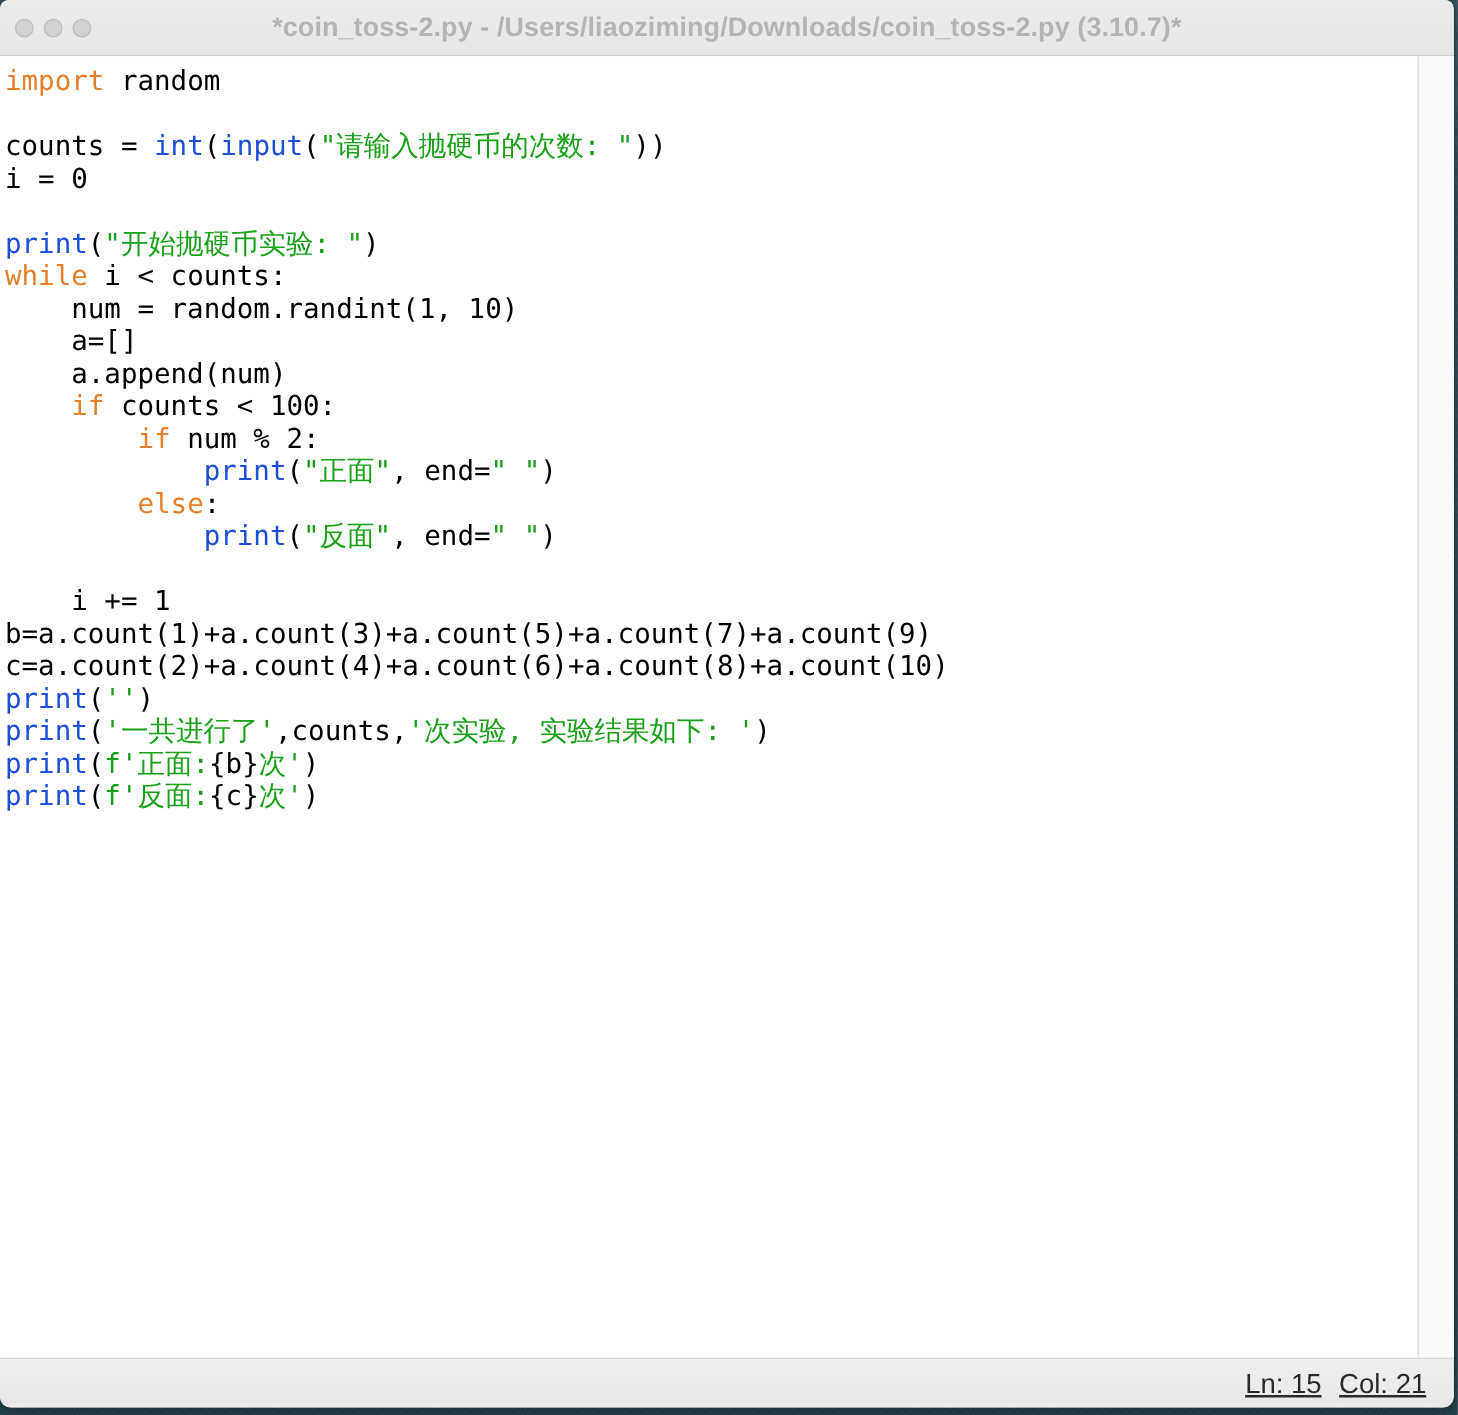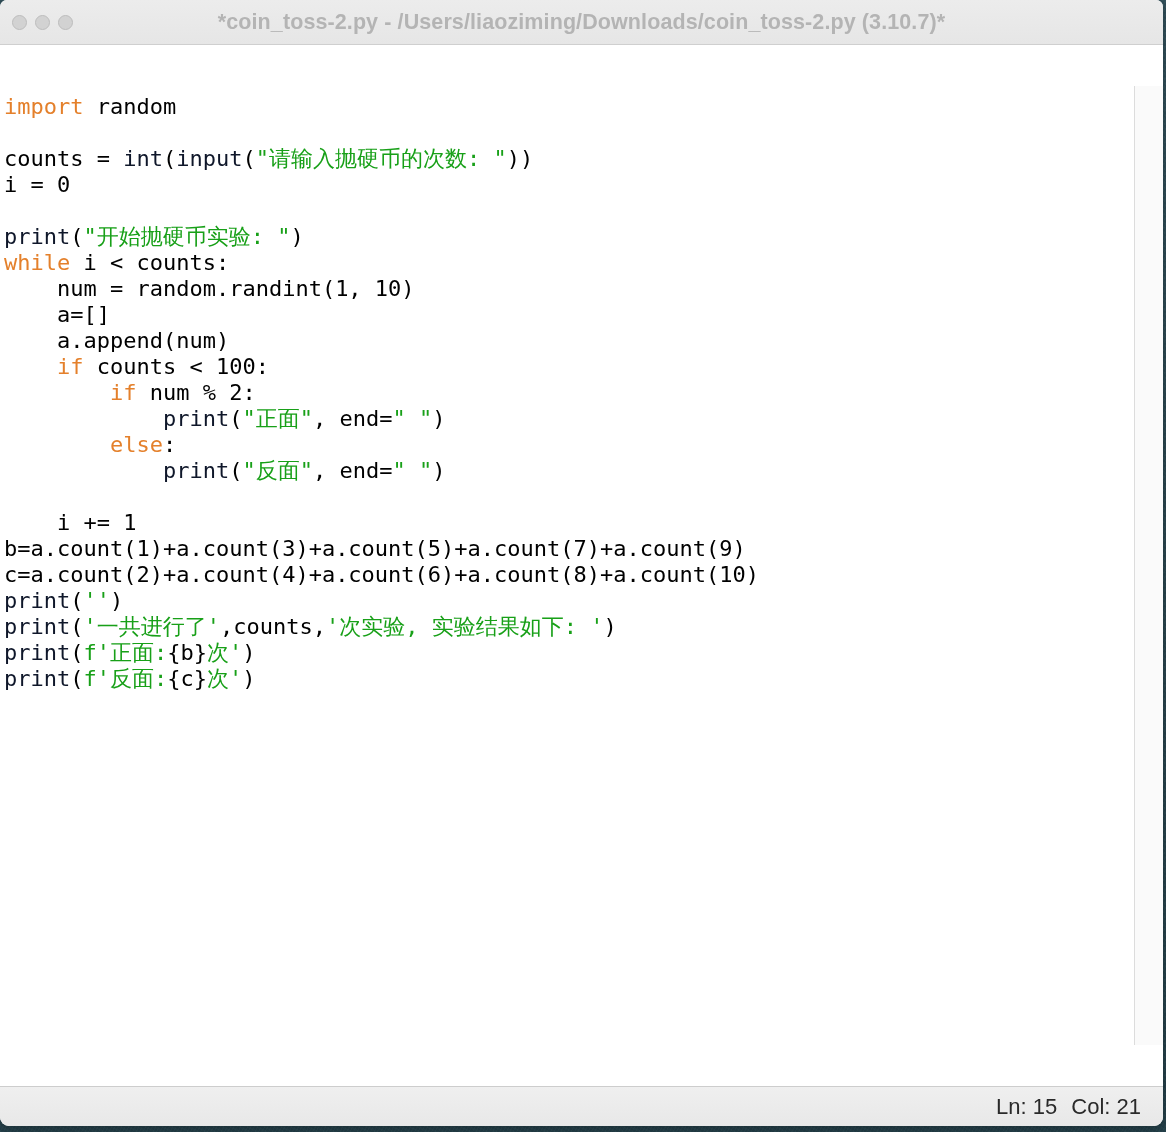--- a/index.html
+++ b/index.html
@@ -34,21 +34,20 @@
     left: 0;
     top: 0;
     width: 1163px;
     height: 1126px;
     background: #ffffff;
     border-radius: 7px 7px 9px 9px;
     overflow: hidden;
     box-shadow: 0 2px 14px rgba(0,0,0,0.35);
     display: flex;
     flex-direction: column;
-    gap: 41px;
   }
 
   
   #titlebar {
     position: relative;
     height: 44px;
     min-height: 44px;
     background: linear-gradient(180deg, #ececec 0%, #e6e6e6 100%);
     border-bottom: 1px solid #cfcfcf;
     display: flex;
@@ -103,21 +102,21 @@
     margin: 0;
     font-family: "DejaVu Sans Mono", monospace;
     font-size: 22px;
     line-height: 26px;
     color: #000000;
     white-space: pre;
     tab-size: 4;
   }
   .ln { display: block; height: 26px; }
   .kw  { color: #e4802b; }   
-  .bi  { color: #0f172a; }   
+  .bi  { color: #1d4ed8; }   
   .st  { color: #18a018; }   
   .pl  { color: #000000; }   
 
   
   #vscroll {
     width: 28px;
     min-width: 28px;
     background: #fafafa;
     border-left: 1px solid #dcdcdc;
     position: relative;
@@ -142,20 +141,21 @@
     align-items: center;
     justify-content: flex-end;
     padding-right: 22px;
     box-sizing: border-box;
   }
   .status-text {
     font-family: "Liberation Sans", sans-serif;
     font-size: 22px;
     color: #2a2a2a;
     white-space: pre;
+    text-decoration: underline;
   }
   #status-ln { margin-right: 14px; }
 </style>
 </head>
 <body>
 
 <div id="desktop"></div>
 
 <div id="window">
 

